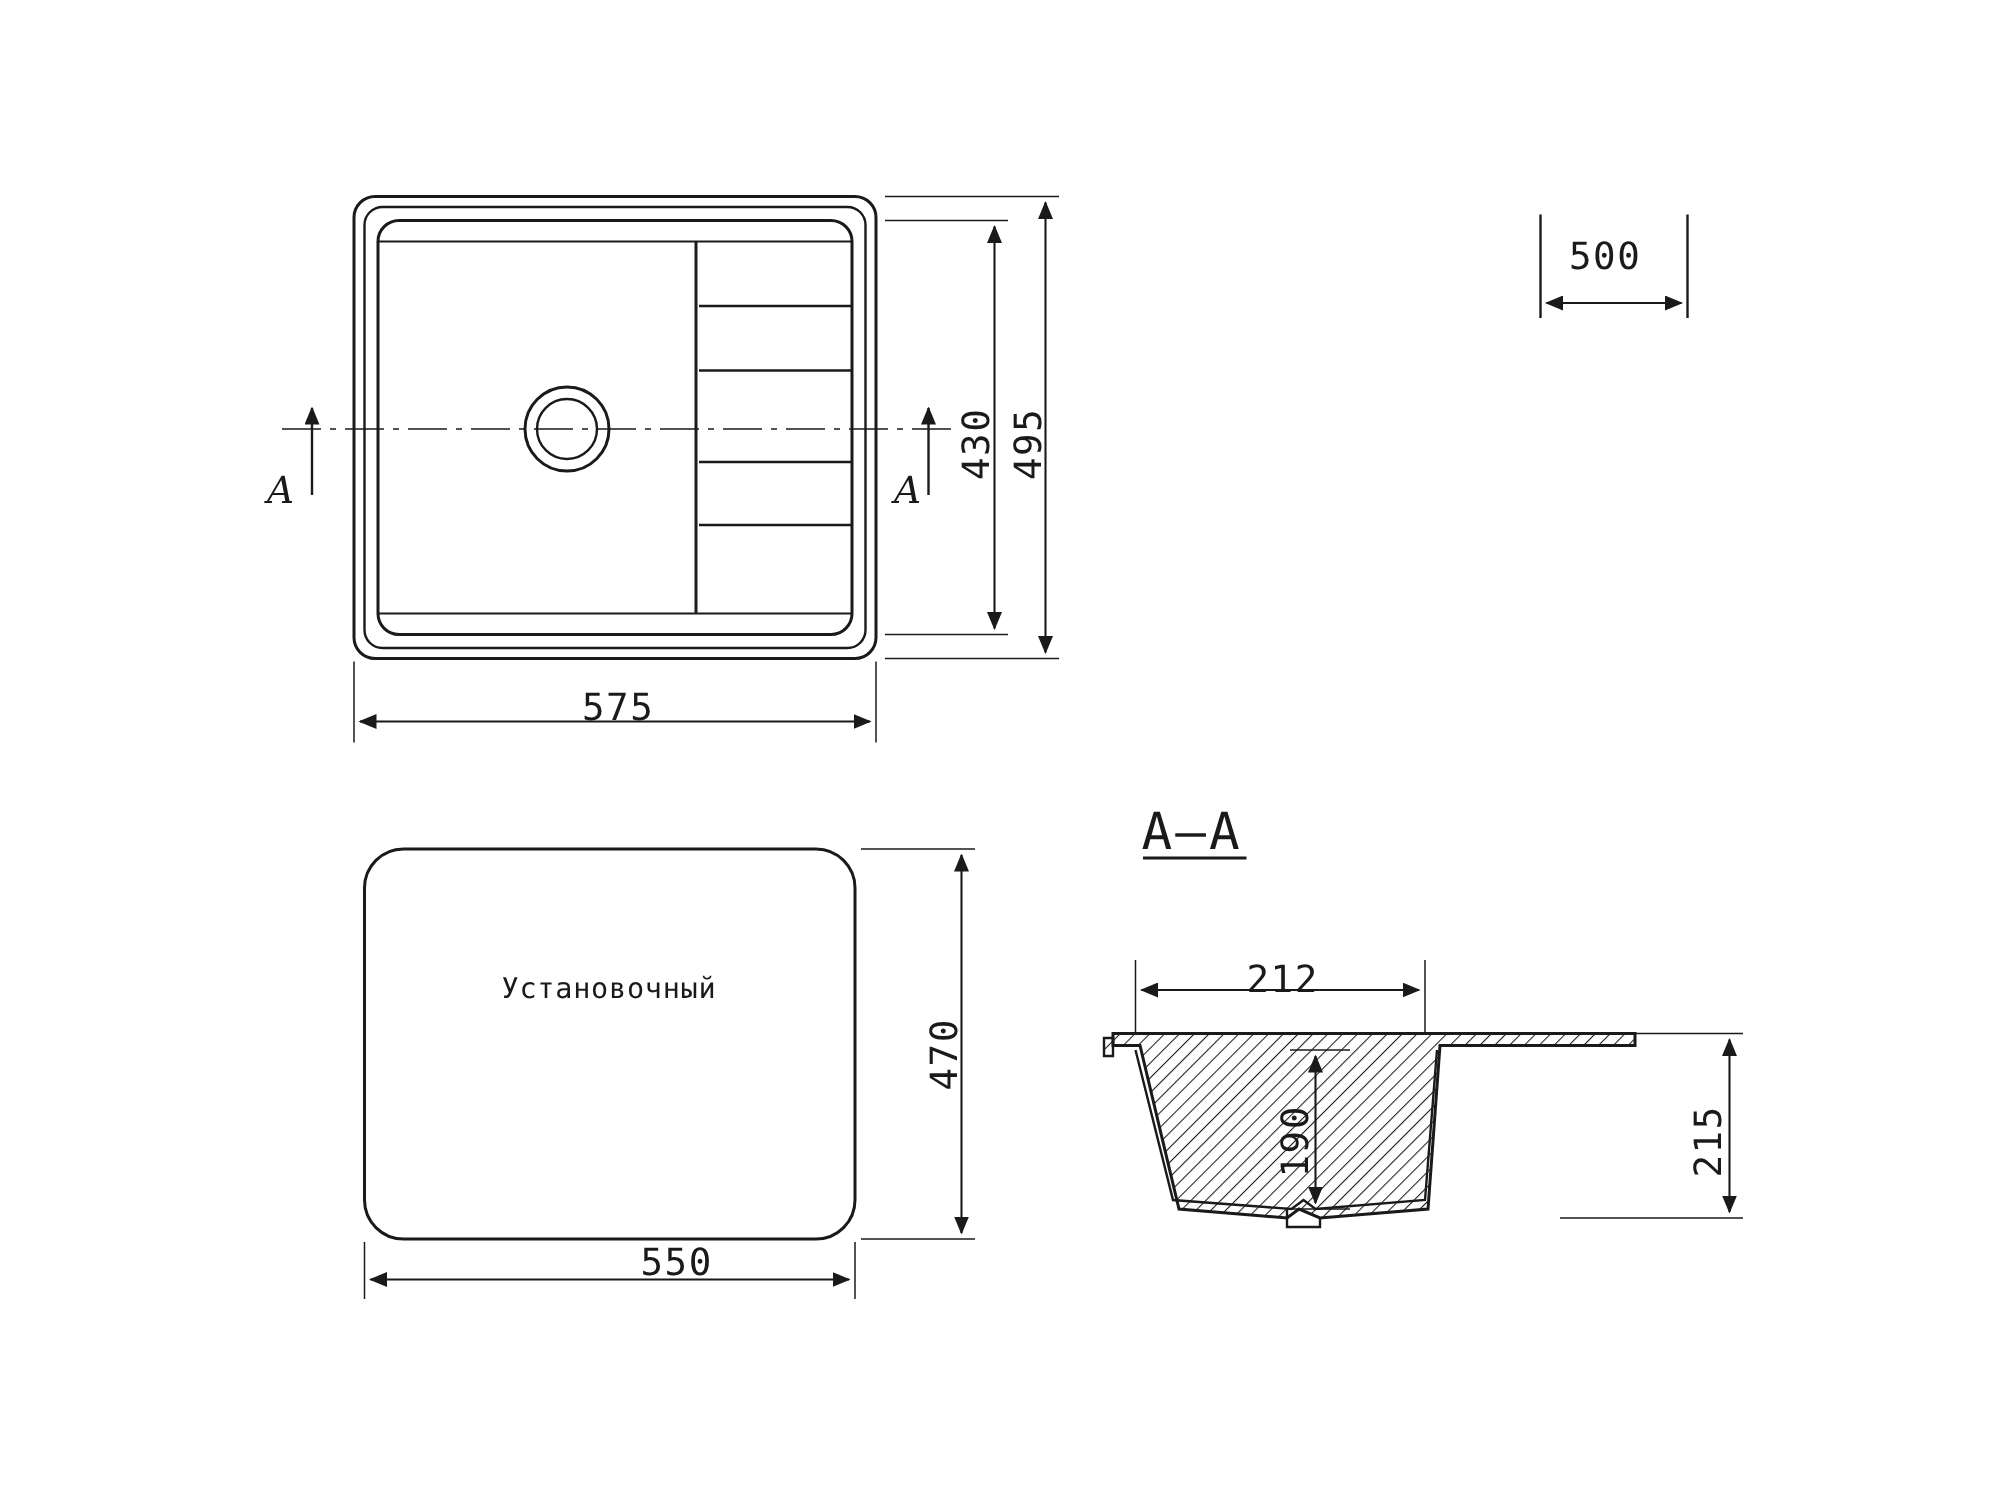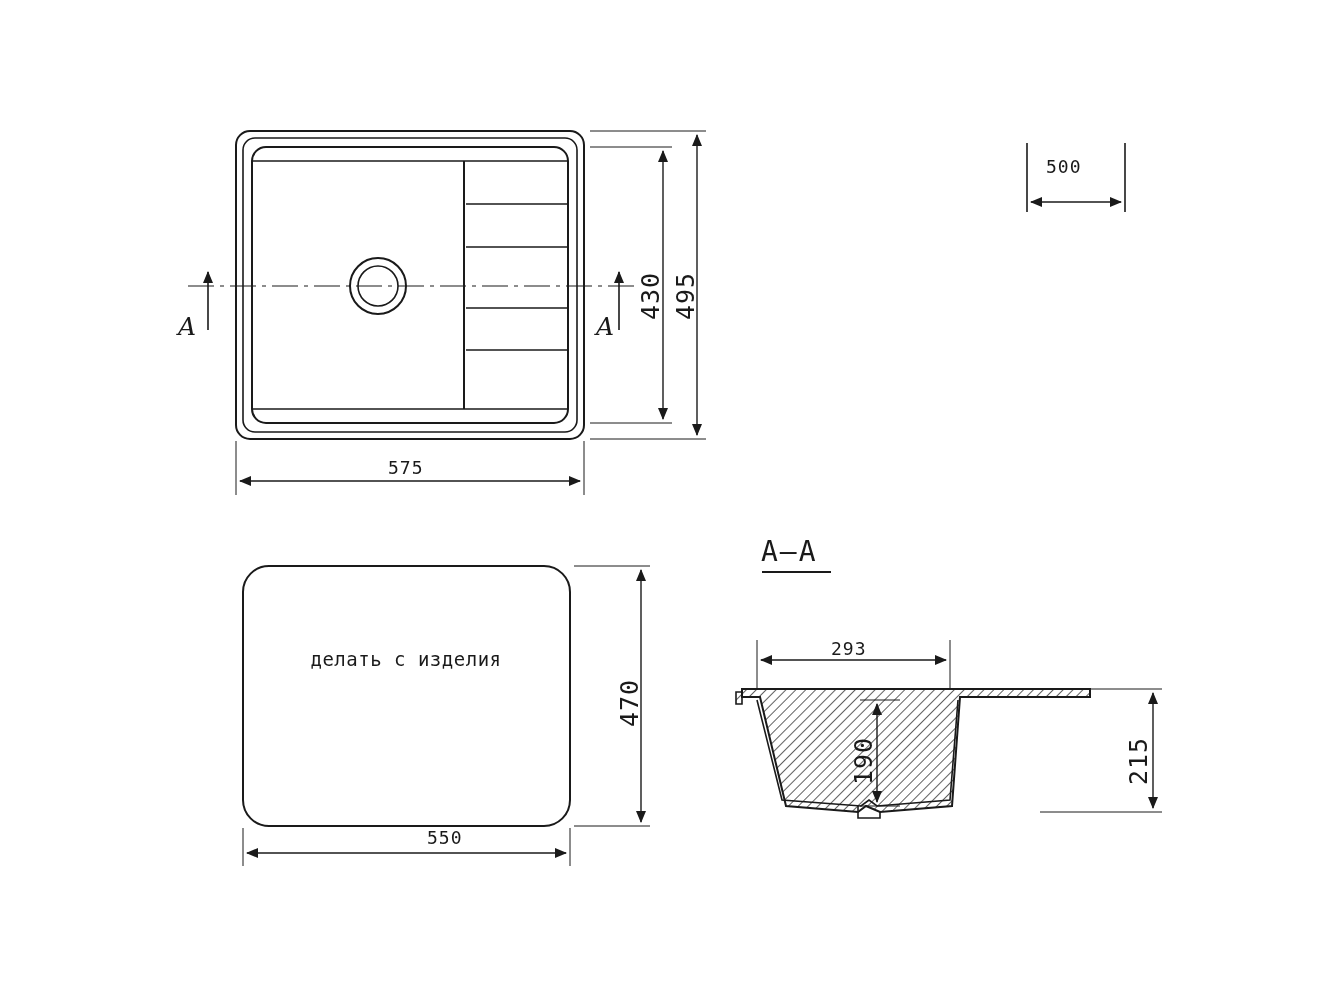--- a/index.html
+++ b/index.html
@@ -18,37 +18,37 @@
     overflow: hidden;
   }
   .lbl {
     position: absolute;
     color: #1a1a1a;
     font-family: "DejaVu Sans Mono", monospace;
     white-space: nowrap;
     line-height: 1;
   }
   .dim {
-    font-size: 18px;
+    font-size: 25px;
     letter-spacing: 1px;
   }
   .dim-v {
     font-size: 25px;
     letter-spacing: 1px;
     transform: rotate(-90deg);
     transform-origin: left top;
   }
   .note {
     font-size: 19px;
     text-align: center;
     line-height: 1.55;
     letter-spacing: 0.5px;
   }
   .sec-title {
-    font-size: 28px;
+    font-size: 34px;
     letter-spacing: 2px;
   }
   .aletter {
     font-size: 25px;
     font-style: italic;
     font-family: "DejaVu Serif", serif;
   }
   svg { position: absolute; left: 0; top: 0; }
 </style>
 </head>
@@ -173,25 +173,25 @@
       <line x1="1153" y1="693" x2="1153" y2="808" stroke-width="1.4" marker-start="url(#arrStart)" marker-end="url(#arrEnd)"></line>
     </g>
   </svg>
 
   <div class="lbl dim" style="left:388px; top:459px;text-align:right;">575</div>
   <div class="lbl dim-v" style="left:638px; top:320px;">430</div>
   <div class="lbl dim-v" style="left:673px; top:320px;">495</div>
   <div class="lbl dim" style="left:1046px; top:158px;">500</div>
   <div class="lbl dim" style="left:388px; top:829px;margin-left:39px;">550</div>
   <div class="lbl dim-v" style="left:617px; top:727px;">470</div>
-  <div class="lbl dim" style="left:831px; top:640px;">293</div>
+  <div class="lbl dim" style="left:831px; top:640px;">212</div>
   <div class="lbl dim-v" style="left:851px; top:785px;">190</div>
   <div class="lbl dim-v" style="left:1126px; top:785px;">215</div>
 
   <div class="lbl aletter" style="left:178px; top:314px;">A</div>
   <div class="lbl aletter" style="left:596px; top:314px;">A</div>
   <div class="lbl sec-title" style="left:761px; top:538px;">A–A</div>
 
   <div class="lbl note" style="left:281px; top:645px; width:250px;">
-    <div>делать с изделия</div>
+    <div>Установочный</div>
   </div>
 
 </div>
 
 </body></html>

